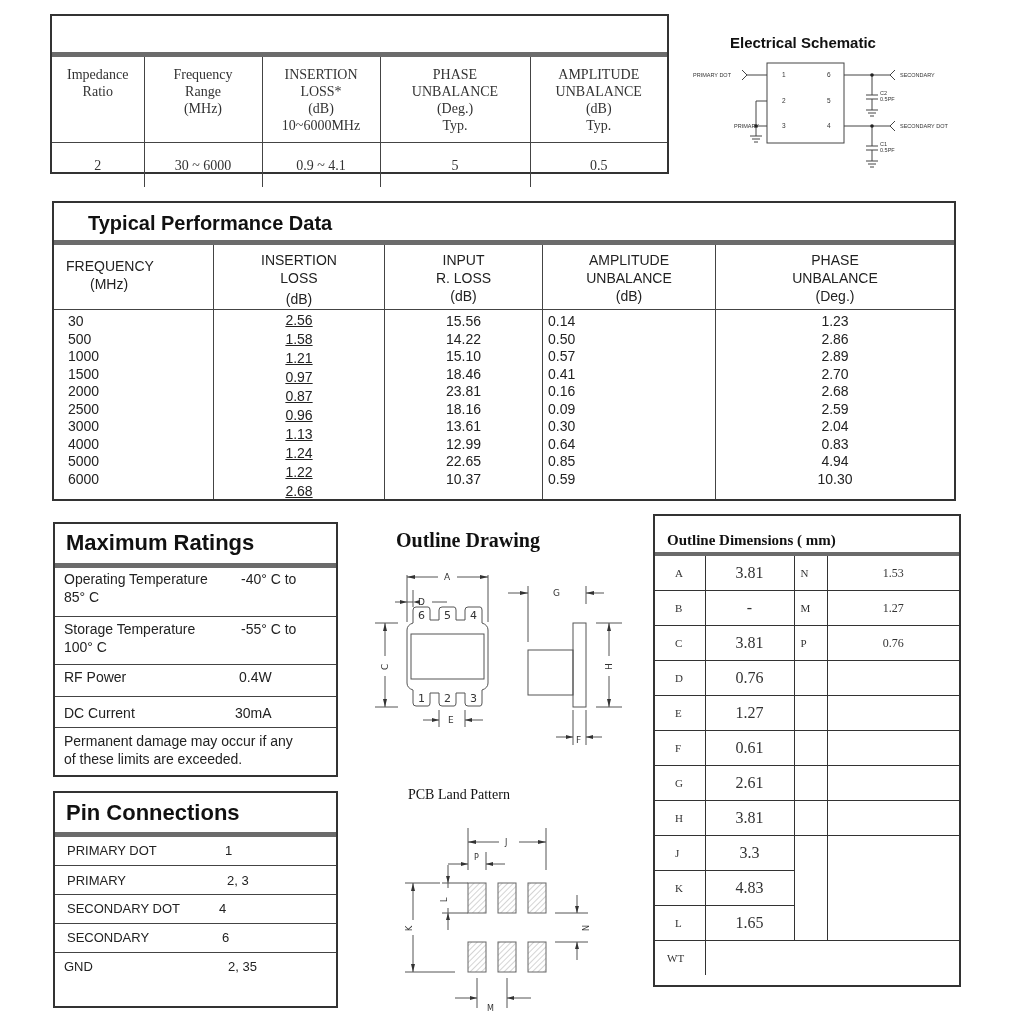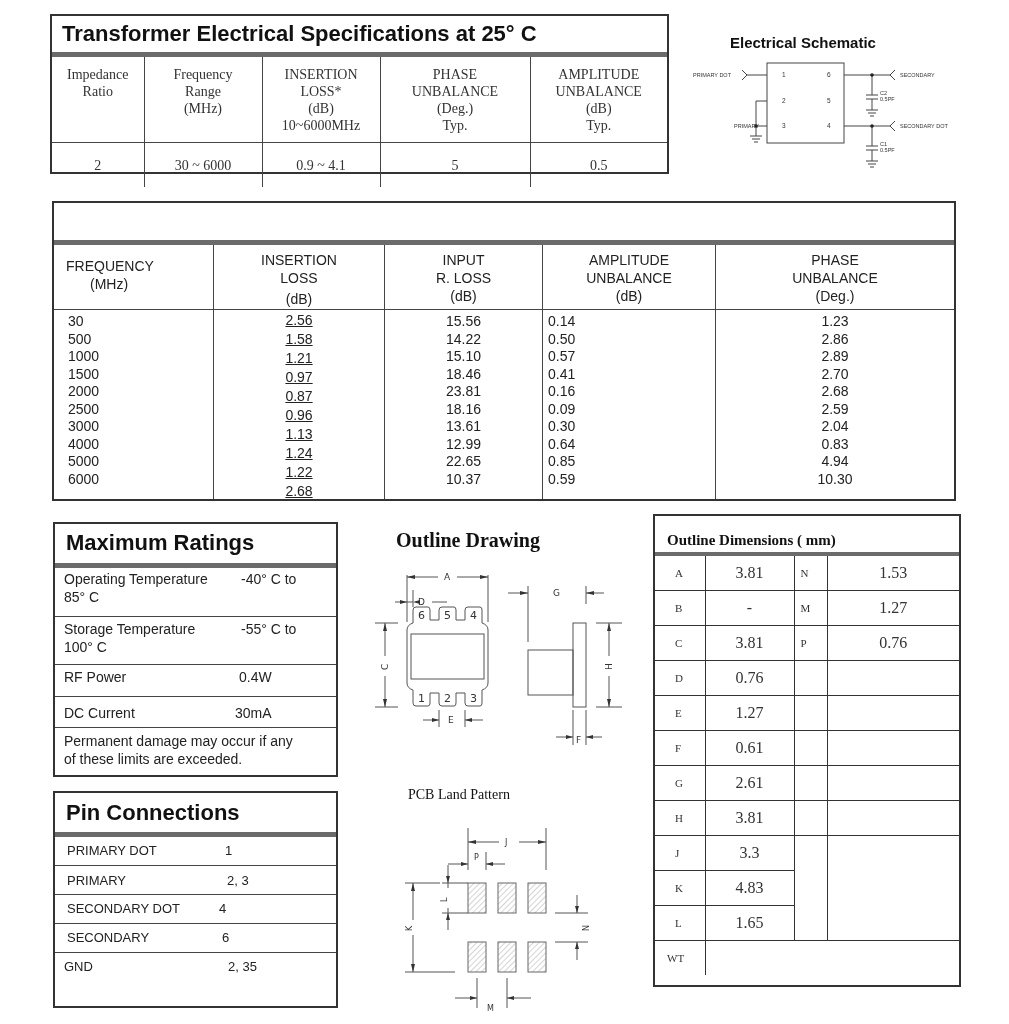--- a/index.html
+++ b/index.html
@@ -64,31 +64,30 @@
   #pcb-svg { left:395px; top:820px; width:220px; height:200px; }
   svg text { fill:#333; }
   #dims-box { position:absolute; left:653px; top:514px; width:308px; height:473px; border:2px solid #333; box-sizing:border-box; }
   #dims-box .box-title { position:absolute; left:12px; top:16px; font-size:15px; font-family:"Liberation Serif", serif; font-weight:bold; }
   #dims-box .sep { top:36px; height:4px; }
   #dims-table { position:absolute; left:0; top:40px; width:304px; font-family:"Liberation Serif", serif; color:#333; }
   #dims-table td { border:1.5px solid #333; height:34.5px; box-sizing:border-box; vertical-align:middle; }
   #dims-table td.lbl { width:50px; font-size:11px; padding-left:20px; box-sizing:border-box; }
   #dims-table td.val { width:89px; font-size:16px; text-align:center; }
   #dims-table td.lbl2 { width:33px; font-size:11px; padding-left:6px; box-sizing:border-box; }
-  #dims-table td.val2 { font-size:16px; text-align:center; }
+  #dims-table td.val2 { font-size:12px; text-align:center; }
   #dims-table tr td:first-child { border-left:none; }
   #dims-table tr td:last-child { border-right:none; }
   #dims-table tr:first-child td { border-top:none; }
   #dims-table tr:last-child td { border-bottom:none; }
 </style>
 </head>
 <body>
 
 <div id="spec" class="box">
-  <div class="box-title">Transformer Electrical Specifications at 25° C</div>
   <div class="sep"></div>
   <table>
     <tbody>
         <tr class="hdr">
       <td style="width:92px">
             <div>Impedance</div>
             <div>Ratio</div>
           </td>
       <td style="width:118px">
             <div>Frequency</div>
@@ -182,20 +181,21 @@
     <text x="92" y="19">1</text>
     <text x="92" y="45">2</text>
     <text x="92" y="70">3</text>
     <text x="137" y="70">4</text>
     <text x="137" y="45">5</text>
     <text x="137" y="19">6</text>
   </g>
 </svg>
 
 <div id="perf" class="box">
+  <div class="box-title">Typical Performance Data</div>
   <div class="sep"></div>
   <div class="grid">
     <div class="col" style="left:159px"></div>
     <div class="col" style="left:330px"></div>
     <div class="col" style="left:488px"></div>
     <div class="col" style="left:661px"></div>
     <div class="hline"></div>
 
     <div class="hdr" style="left:12px; text-align:left; top:12px;">
       <div>FREQUENCY</div>

